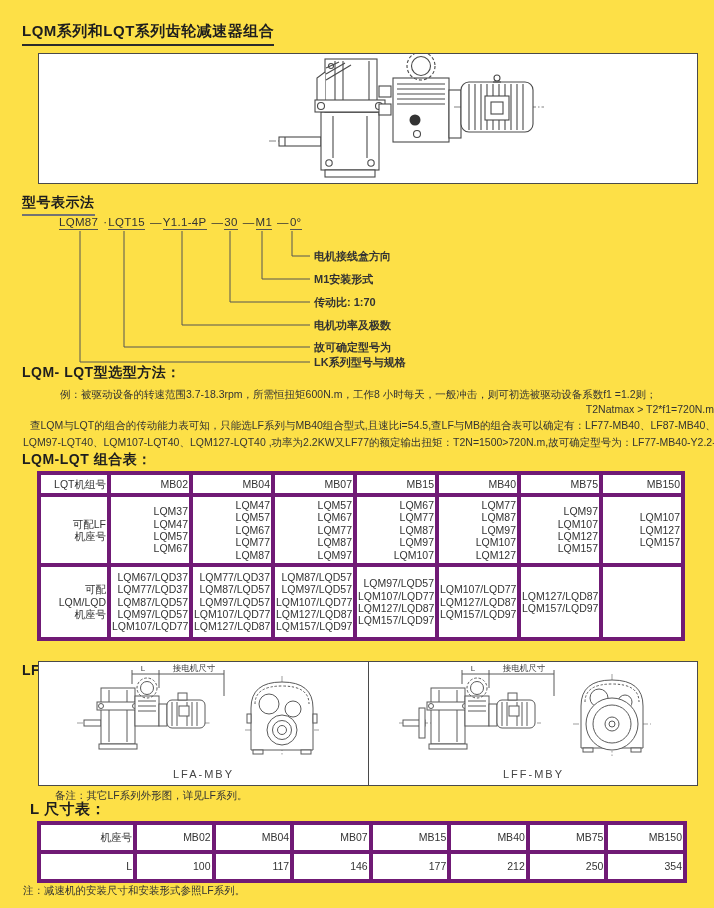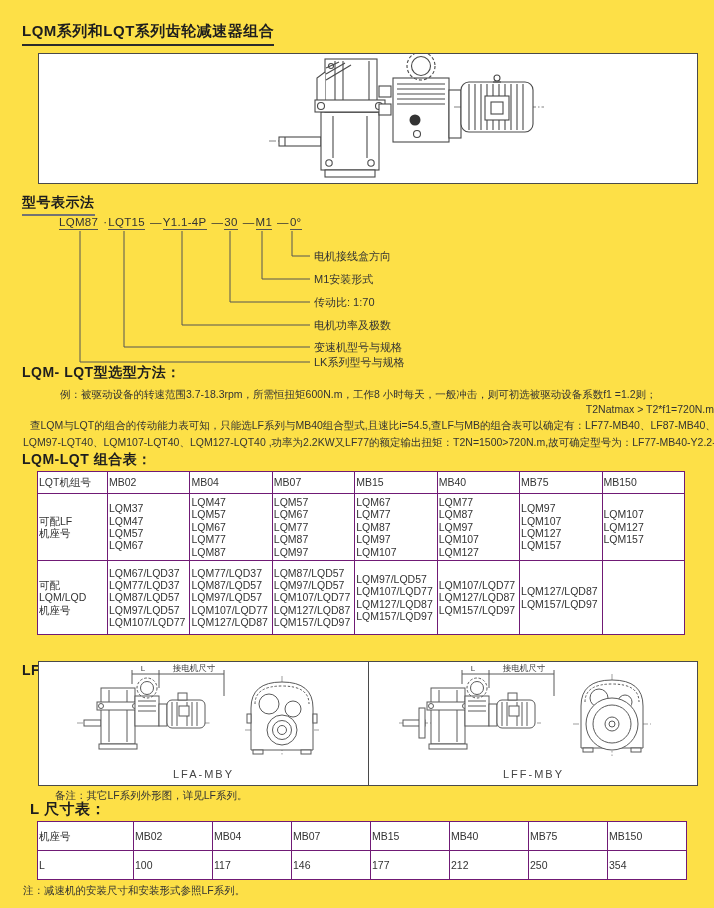--- a/index.html
+++ b/index.html
@@ -18,29 +18,29 @@
   }
   .h-sec { font-size:14px; font-weight:bold; letter-spacing:0.5px; color:#1e1e1e; }
   .h-sec.underlined { border-bottom:2px solid #737373; padding-bottom:2px; }
 
   .frame { border:1px solid #4a4a4a; background:#fff; }
 
   .code-row { display:flex; gap:5px; font-size:11.5px; color:#333; letter-spacing:0.3px; }
   .code-seg .pre { padding-right:1px; }
   .code-seg .code { border-bottom:1px solid #555; padding-bottom:1px; }
 
-  .callout-label { font-size:11px; color:#333; white-space:nowrap; }
+  .callout-label { font-size:11px; color:#333; white-space:nowrap;font-weight:bold; }
 
   .txt { font-size:10.5px; color:#333; white-space:nowrap; }
   .txt.center { text-align:right; width:714px; left:0; }
 
   table { border-collapse:collapse; table-layout:fixed; background:#fff; }
   .doc-table th, .doc-table td {
-    border:1px solid #701a75; font-size:10.5px; font-weight:normal;
-    text-align:left; vertical-align:middle; color:#333;
+    border:4px solid #701a75; font-size:10.5px; font-weight:normal;
+    text-align:right; vertical-align:middle; color:#333;
     white-space:pre-line; line-height:1.18; padding:2px 1px;
   }
   .combo-table { width:648px; }
   .combo-table tr.hdr { height:22px; }
   .combo-table tr.r1 { height:67px; }
   .combo-table tr.r2 { height:74px; }
   .l-table { width:650px; }
   .l-table tr { height:29px; }
 
   .dim-box { display:flex; }
@@ -144,21 +144,21 @@
       <path d="M122 0 V94 H250"></path>
       <path d="M64 0 V116 H250"></path>
       <path d="M20 0 V131 H250"></path>
     </g>
   </svg>
 
   <div class="abs callout-label" style="left:314px; top:249px;">电机接线盒方向</div>
   <div class="abs callout-label" style="left:314px; top:272px;">M1安装形式</div>
   <div class="abs callout-label" style="left:314px; top:295px;">传动比: 1:70</div>
   <div class="abs callout-label" style="left:314px; top:318px;">电机功率及极数</div>
-  <div class="abs callout-label" style="left:314px; top:340px;">变速机型号与规格</div>
+  <div class="abs callout-label" style="left:314px; top:340px;">故可确定型号为</div>
   <div class="abs callout-label" style="left:314px; top:355px;">LK系列型号与规格</div>
 
   <div class="abs h-sec" style="left:22px; top:364px;">LQM- LQT型选型方法：</div>
   <div class="abs txt" style="left:60px; top:388px;">例：被驱动设备的转速范围3.7-18.3rpm，所需恒扭矩600N.m，工作8 小时每天，一般冲击，则可初选被驱动设备系数f1 =1.2则；</div>
   <div class="abs txt center" style="top:403px;">T2Natmax &gt; T2*f1=720N.m</div>
   <div class="abs txt" style="left:30px; top:419px;">查LQM与LQT的组合的传动能力表可知，只能选LF系列与MB40组合型式,且速比i=54.5,查LF与MB的组合表可以确定有：LF77-MB40、LF87-MB40、</div>
   <div class="abs txt" style="left:23px; top:436px;">LQM97-LQT40、LQM107-LQT40、LQM127-LQT40 ,功率为2.2KW又LF77的额定输出扭矩：T2N=1500&gt;720N.m,故可确定型号为：LF77-MB40-Y2.2-4P-54.5</div>
 
   <div class="abs h-sec" style="left:22px; top:451px;">LQM-LQT 组合表：</div>
 

